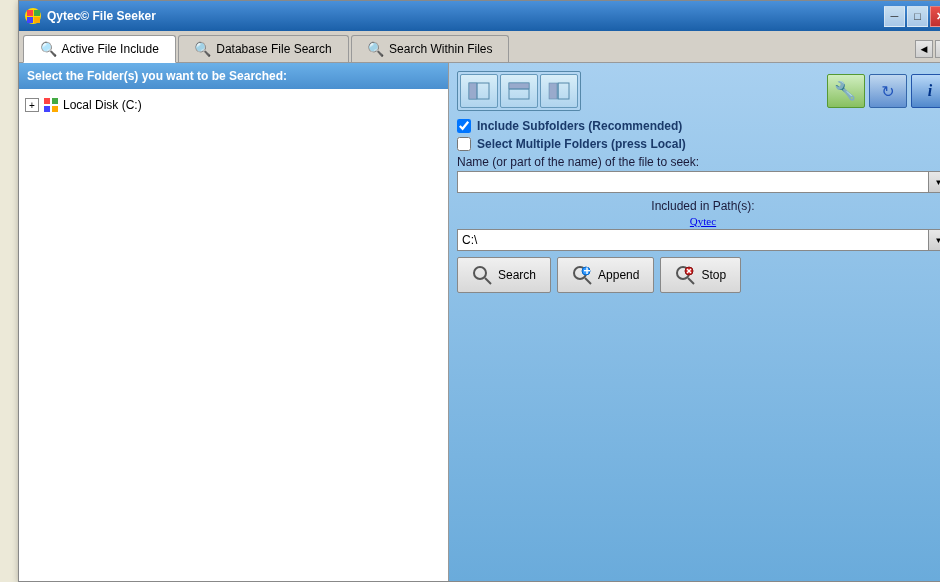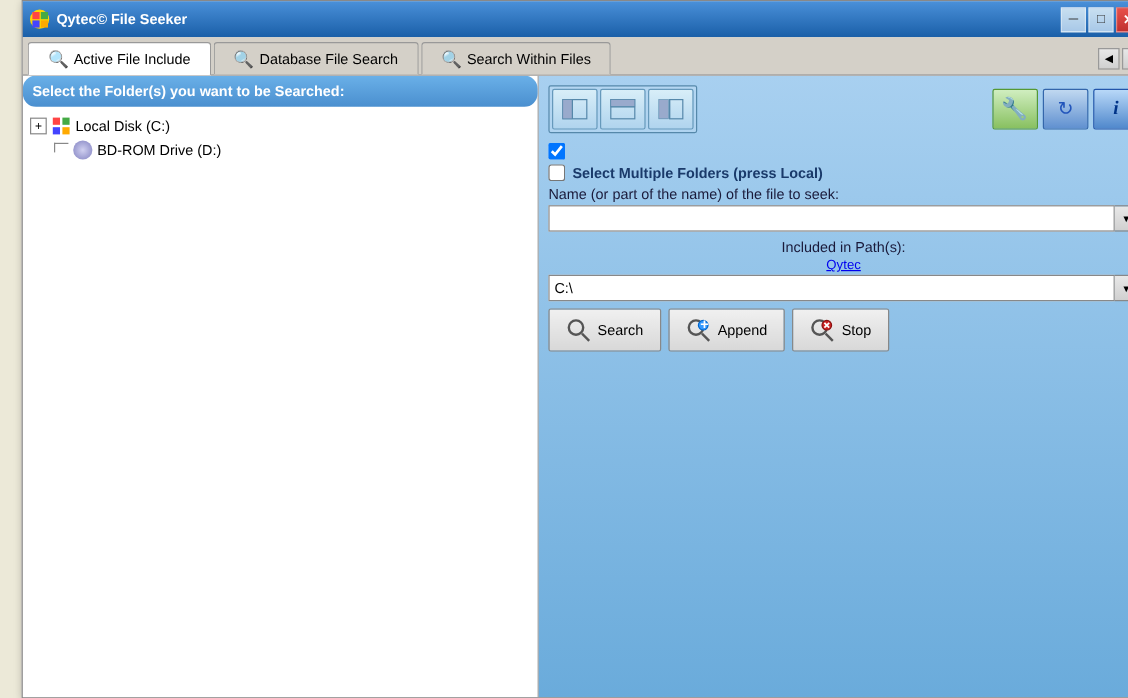--- a/index.html
+++ b/index.html
@@ -153,21 +153,20 @@
       flex-direction: column;
     }
 
     .left-panel-header {
       background: linear-gradient(to bottom, #6ab0e8, #4a8fcf);
       padding: 6px 8px;
       color: white;
       font-weight: bold;
       font-size: 12px;
       flex-shrink: 0;
-      border-radius: 11px;
     }
 
     .tree-area {
       flex: 1;
       padding: 6px 4px;
       overflow-y: auto;
     }
 
     .tree-item {
       display: flex;
@@ -325,20 +324,21 @@
       align-items: center;
       margin-bottom: 2px;
       flex-direction: column;
     }
 
     .qytec-link {
       color: #0000ee;
       text-decoration: underline;
       cursor: pointer;
       font-size: 11px;
+      font-family: Liberation Serif, serif;
     }
 
     
     .action-buttons {
       display: flex;
       gap: 6px;
     }
 
     .action-btn {
       height: 36px;
@@ -451,25 +451,20 @@
           <div class="tree-expand">+</div>
           <div class="tree-icon windows-icon" style="width:16px;height:16px;display:grid;grid-template-columns:1fr 1fr;gap:1px;padding:1px;">
             <div class="win-q"></div>
             <div class="win-w"></div>
             <div class="win-e"></div>
             <div class="win-r"></div>
           </div>
           <span>Local Disk (C:)</span>
         </div>
 
-        <div class="tree-child">
-          <div style="width:12px;height:1px;border-top:1px solid #888;border-left:1px solid #888;height:8px;margin-top:-4px;flex-shrink:0;"></div>
-          <div class="tree-icon" style="width:16px;height:16px;background:radial-gradient(circle,#d0d0f0,#8080c0);border-radius:50%;flex-shrink:0;"></div>
-          <span>BD-ROM Drive (D:)</span>
-        </div>
       </div>
     </div>
 
     <div class="right-panel">
 
       <div class="toolbar-row">
         <div class="toolbar-group">
           <button class="toolbar-btn" title="">
             <svg width="22" height="18">
               <rect x="1" y="1" width="20" height="16" fill="none" stroke="#5588aa" stroke-width="1"></rect>
@@ -501,20 +496,21 @@
             <span style="font-size:16px;color:#2255bb;">↻</span>
           </button>
           <button class="toolbar-btn-right" style="background:linear-gradient(to bottom,#b8d8f8,#5088cc);border:1px solid #2255aa;">
             <span style="font-size:16px;font-style:italic;font-family:serif;font-weight:bold;color:#003388;">i</span>
           </button>
         </div>
       </div>
 
       <div class="checkbox-row">
         <input type="checkbox" id="chk1" checked="" style="">
+        <label for="chk1" class="checkbox-label">Include Subfolders (Recommended)</label>
       </div>
       <div class="checkbox-row">
         <input type="checkbox" id="chk2" style="">
         <label for="chk2" class="checkbox-label">Select Multiple Folders (press Local)</label>
       </div>
 
       <div class="field-label">Name (or part of the name) of the file to seek:</div>
       <div class="field-row">
         <input type="text" class="text-input" value="" style="">
         <button class="dropdown-btn">▼</button>

